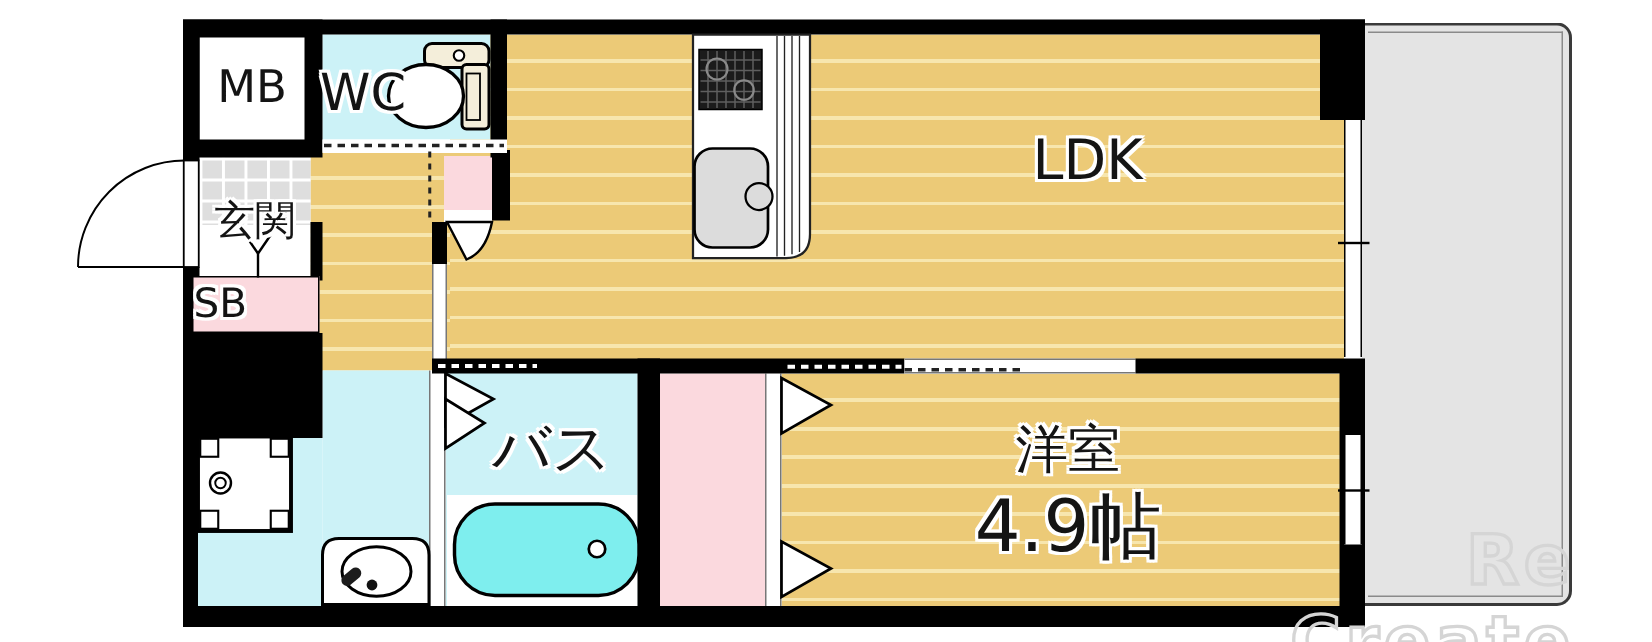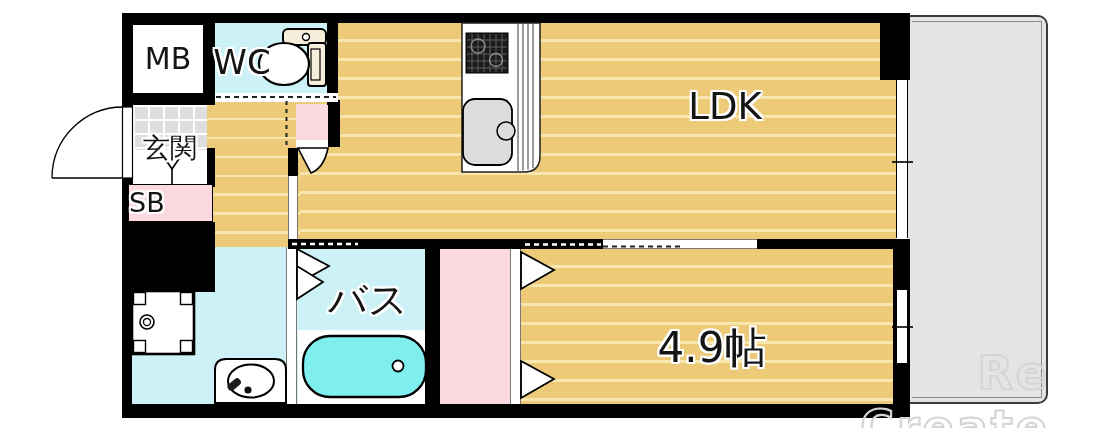--- a/index.html
+++ b/index.html
@@ -173,17 +173,18 @@
     <g>
       <path d="M 521 252 L 521 289 L 554 270 Z" fill="#fff" stroke="#000" stroke-width="1.8"></path>
       <path d="M 521 361 L 521 398 L 554 379 Z" fill="#fff" stroke="#000" stroke-width="1.8"></path>
     </g>
   </svg>
 
   <div class="rlabel" style="left:213px;top:45px;width:58px;font-size:34px;">WC</div>
   <div class="rlabel" style="left:131px;top:134px;width:78px;font-size:27px;">玄関</div>
   <div class="rlabel" style="left:600px;top:88px;width:250px;font-size:37px;">LDK</div>
   <div class="rlabel" style="left:318px;top:261px;width:100px;font-size:39px;margin-top:19px;">バス</div>
-  <div class="rlabel" style="left:592px;top:326px;width:240px;font-size:42px;">4.9帖</div>
+  <div class="rlabel" style="left:597px;top:282px;width:230px;font-size:35px;">洋室</div>
+  <div class="rlabel" style="left:592px;top:326px;width:240px;font-size:48px;">4.9帖</div>
 
   <div id="watermark" style="left:782px;top:346px;width:268px;font-size:46px;text-align:right;">Re Create</div>
 
 </div>
 
 </body></html>

